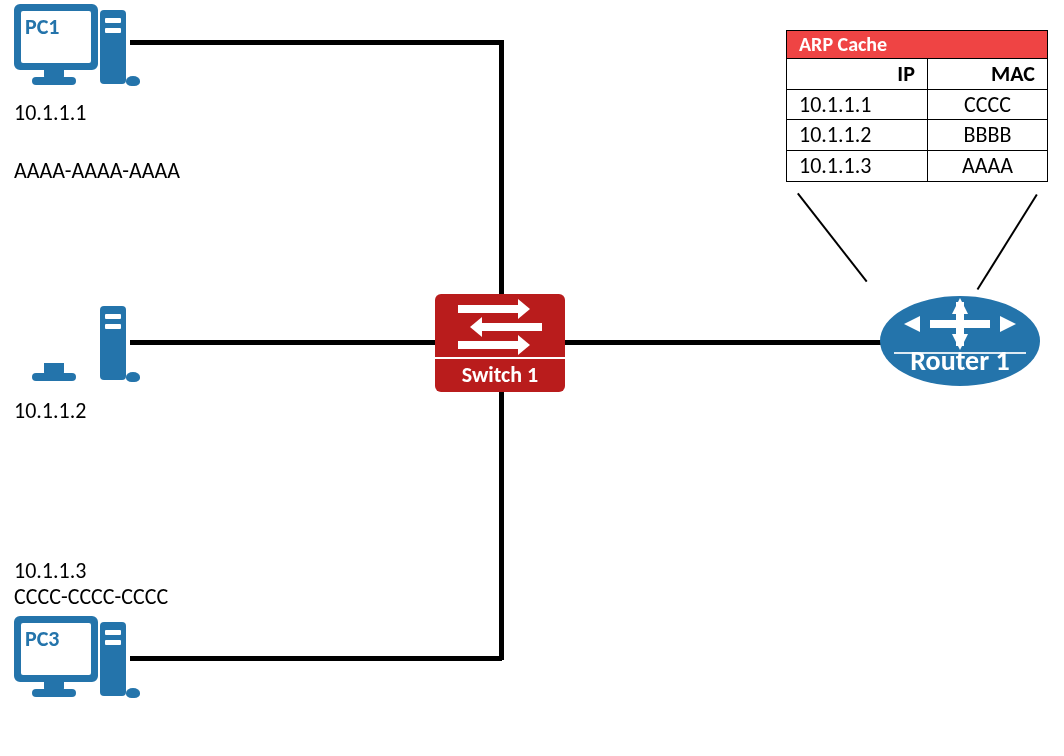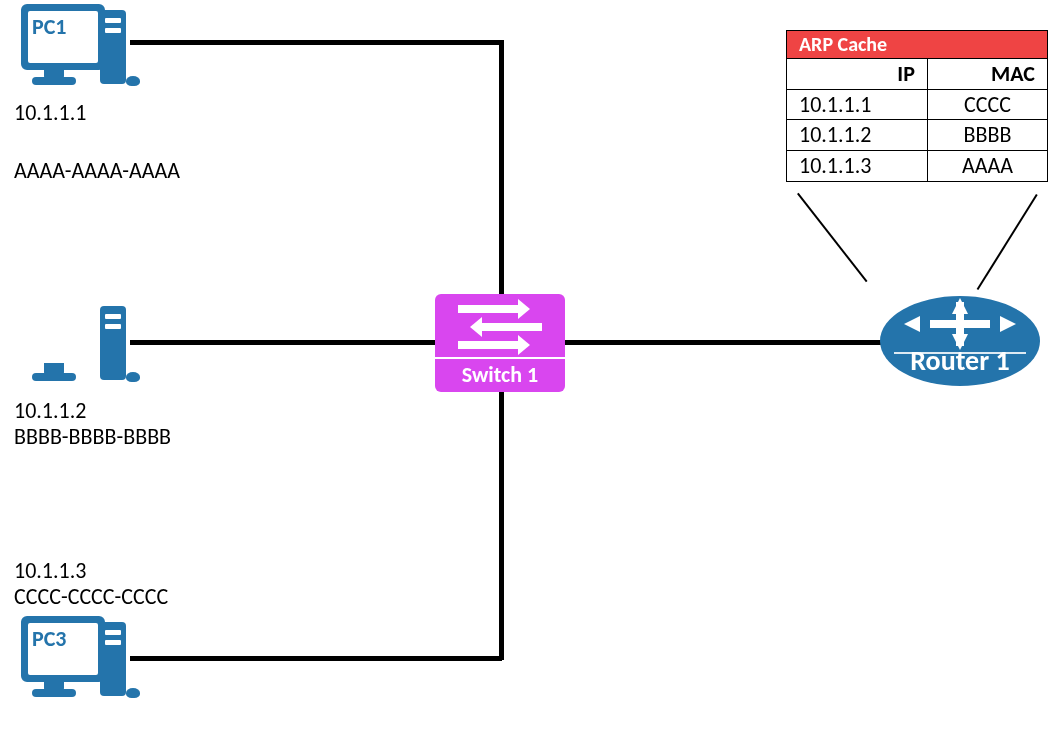--- a/index.html
+++ b/index.html
@@ -18,21 +18,21 @@
   }
   .abs { position: absolute; }
 
   
   .pc {
     width: 120px;
     height: 110px;
   }
   .pc .monitor {
     position: absolute;
-    left: 7px; top: 0;
+    left: 0; top: 0;
     width: 78px; height: 60px;
     background: #2474ab;
     border: 3px solid #2474ab;
     border-radius: 6px;
   }
   .pc .monitor .screen-label {
     position:absolute;
     left:4px; top:4px; right:4px; bottom:4px;
     background:#fff;
     border-radius:2px;
@@ -87,21 +87,21 @@
   .dev-label {
     font-size:22px;
     line-height:1.2;
     color:#000;
     white-space:nowrap;
   }
 
   
   .switch {
     width:130px; height:98px;
-    background:#d946ef;
+    background:#b91c1c;
     border-radius:6px;
     box-sizing:border-box;
     display:flex;
     flex-direction:column;
   }
   .switch .arrows {
     flex:1;
     display:flex;
     align-items:center;
     justify-content:center;
@@ -253,21 +253,20 @@
   <div class="abs dev-label" style="left:14px; top:100px;">10.1.1.1</div>
   <div class="abs dev-label" style="left:14px; top:126px;margin-top:32px;">AAAA-AAAA-AAAA</div>
 
   <div class="abs pc" style="left:14px; top:300px;">
     <div class="stand"></div>
       <div class="base"></div>
       <div class="tower"></div>
       <div class="mouse"></div>
   </div>
   <div class="abs dev-label" style="left:14px; top:398px;">10.1.1.2</div>
-  <div class="abs dev-label" style="left:14px; top:424px;">BBBB-BBBB-BBBB</div>
 
   <div class="abs dev-label" style="left:14px; top:558px;">10.1.1.3</div>
   <div class="abs dev-label" style="left:14px; top:584px;">CCCC-CCCC-CCCC</div>
   <div class="abs pc" style="left:14px; top:616px;">
     <div class="monitor">
         <div class="screen-label">PC3</div>
       </div>
     <div class="stand"></div>
       <div class="base"></div>
       <div class="tower"></div>

